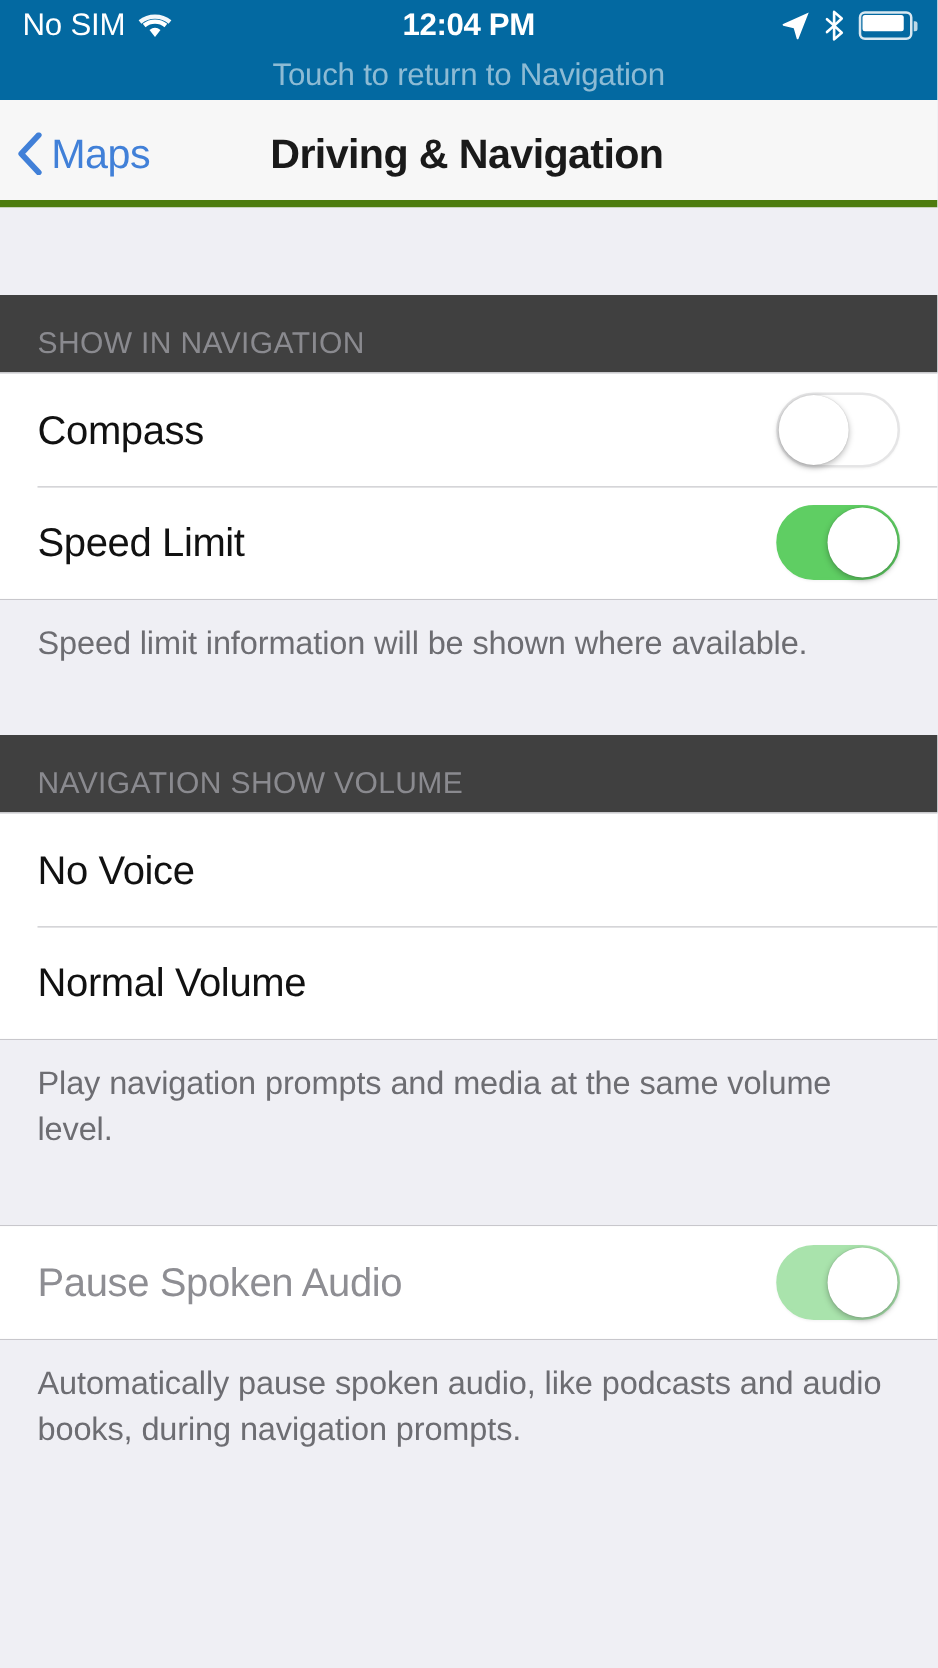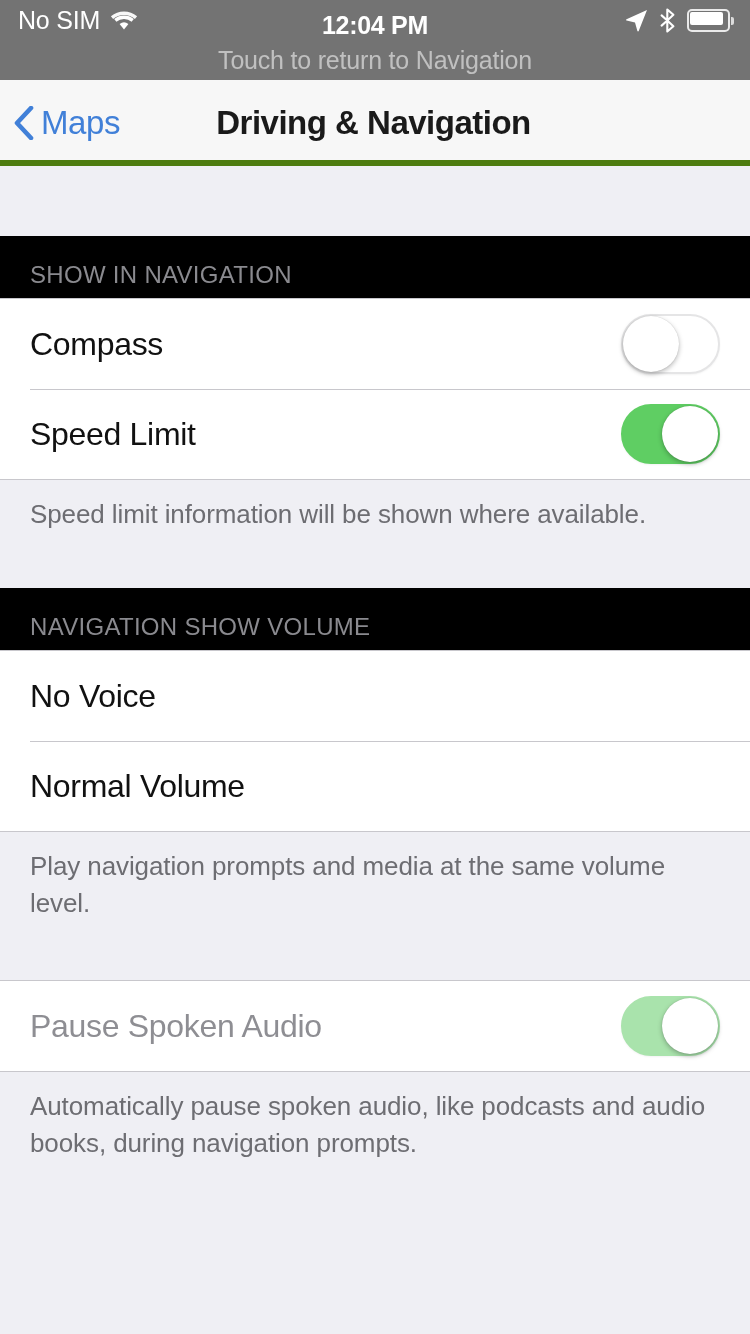--- a/index.html
+++ b/index.html
@@ -8,34 +8,34 @@
     background:#efeff4;
     font-family:"Liberation Sans", sans-serif;
     -webkit-font-smoothing:antialiased;
     overflow:hidden;
   }
   #screen { position:relative; width:750px; height:1334px; background:#efeff4; }
 
   
   .nav-banner {
     position:absolute; top:0; left:0; width:750px; height:80px;
-    background:#737373; color:#ffffff;
+    background:#0369a1; color:#ffffff;
   }
   .statusbar {
     position:absolute; top:0; left:0; width:750px; height:40px;
     display:flex; align-items:center;
   }
   .sb-left {
     position:absolute; left:18px; top:0; height:40px;
     display:flex; align-items:center; gap:10px;
   }
   .sb-carrier { font-size:25px; font-weight:500; letter-spacing:-0.2px; line-height:1; }
   .sb-center {
     position:absolute; left:0; width:750px; top:0; height:40px;
-    display:flex; align-items:flex-end; justify-content:center;
+    display:flex; align-items:center; justify-content:center;
   }
   .sb-clock { font-size:25px; font-weight:700; letter-spacing:-0.3px; }
   .sb-right {
     position:absolute; right:16px; top:0; height:40px;
     display:flex; align-items:center; gap:11px;
   }
   .icon-wifi { width:28px; height:21px; position:relative; display:block; }
   .icon-loc  { width:25px; height:25px; display:block; }
   .icon-bt   { width:16px; height:25px; display:block; }
   .battery { width:47px; height:23px; position:relative; display:block; }
@@ -77,21 +77,21 @@
     font-size:33px; font-weight:700; color:#1a1a1a; letter-spacing:-0.5px;
     padding-right:3px;
   }
 
   
   .table { position:absolute; top:166px; left:0; width:750px; }
   .spacer { background:#efeff4; }
 
   .group-header {
     color:#8a8a8f; font-size:24px; letter-spacing:0.3px;
-    padding:0 0 9px 30px; background:#000000;
+    padding:0 0 9px 30px; background:#404040;
     display:flex; align-items:flex-end; height:100%;
   }
 
   .cellgroup { background:#ffffff; border-top:1px solid #c8c7cc; border-bottom:1px solid #c8c7cc; }
 
   .cell {
     position:relative; height:90px; background:#ffffff;
     display:flex; align-items:center; padding:0 30px 0 30px;
     cursor:pointer;
   }

